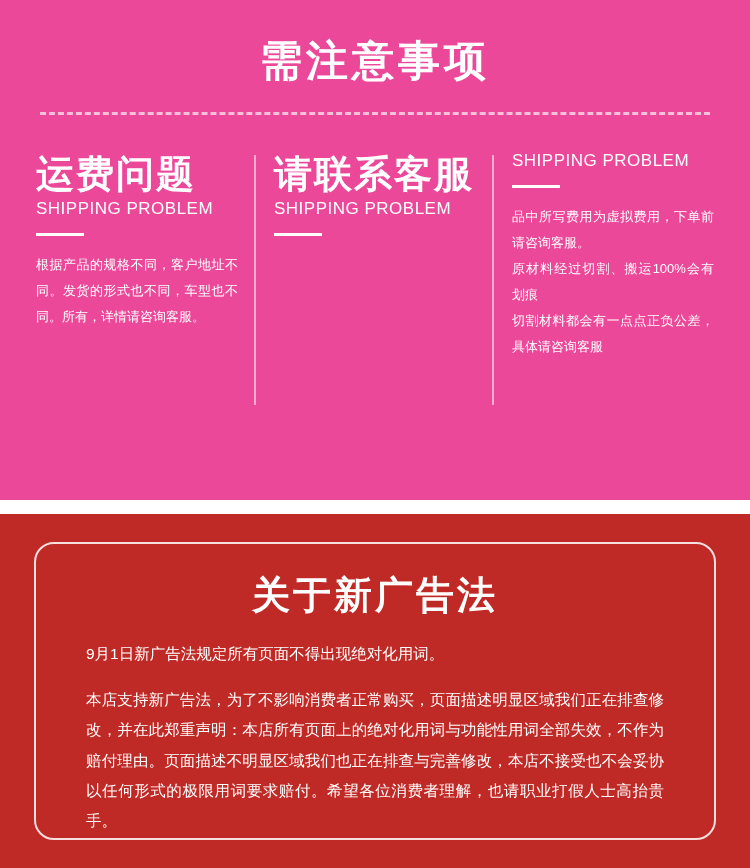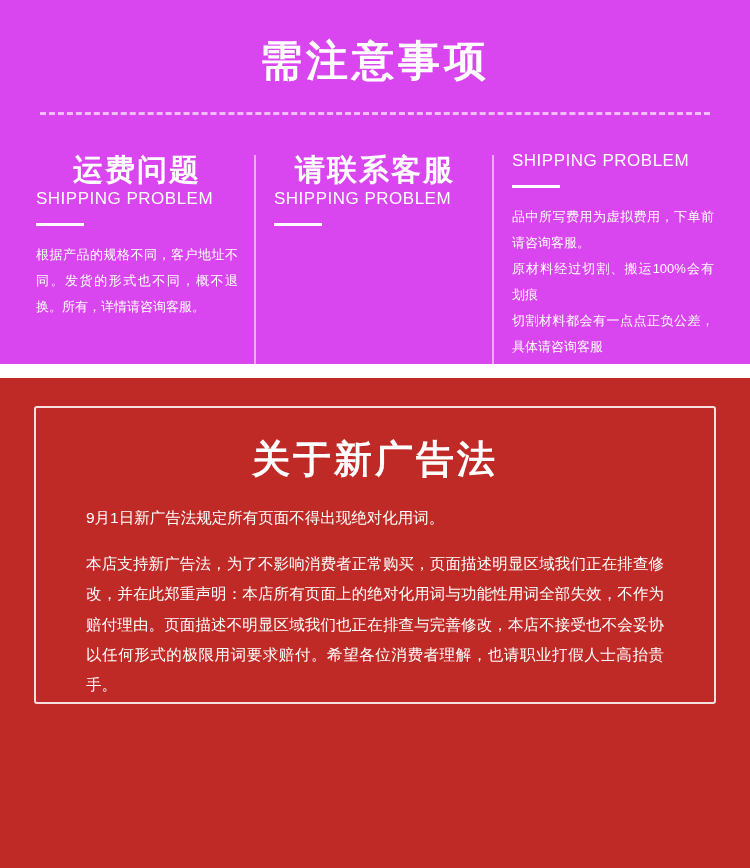--- a/index.html
+++ b/index.html
@@ -17,22 +17,22 @@
   .page {
     position: relative;
     width: 750px;
     height: 868px;
     background: #c02a26;
   }
 
   
   .section-notice {
     position: relative;
-    height: 364px;
-    background: #d946ef;
+    height: 500px;
+    background: #ec4899;
     box-sizing: border-box;
   }
   .main-title {
     text-align: center;
     font-size: 42px;
     font-weight: bold;
     letter-spacing: 4px;
     color: #ffffff;
     padding-top: 36px;
     line-height: 1.2;
@@ -58,26 +58,25 @@
   .col.divider::after {
     content: "";
     position: absolute;
     right: 0;
     top: 4px;
     width: 2px;
     height: 250px;
     background: rgba(255,255,255,0.55);
   }
   .col-title {
-    font-size: 30px;
+    font-size: 38px;
     font-weight: bold;
     letter-spacing: 2px;
     color: #ffffff;
     line-height: 1.25;
-    text-align: center;
   }
   .col-sub {
     font-size: 17px;
     letter-spacing: 0.5px;
     color: #ffffff;
     font-weight: normal;
   }
   .col-underline {
     width: 48px;
     height: 3px;
@@ -102,21 +101,21 @@
   
   .section-ad {
     position: relative;
     height: 354px;
     background: #c02a26;
     box-sizing: border-box;
     padding: 28px 34px;
   }
   .ad-frame {
     border: 2px solid rgba(255,255,255,0.85);
-    border-radius: 3px;
+    border-radius: 20px;
     height: 100%;
     box-sizing: border-box;
     padding: 26px 34px 20px 34px;
   }
   .ad-title {
     text-align: center;
     font-size: 38px;
     font-weight: bold;
     letter-spacing: 3px;
     color: #ffffff;
@@ -143,21 +142,21 @@
     <div class="main-title">需注意事项</div>
 
     <div class="dashed-rule"></div>
 
     <div class="columns">
 
       <div class="col divider">
         <div class="col-title">运费问题</div>
         <div class="col-sub">SHIPPING PROBLEM</div>
         <div class="col-underline"></div>
-        <div class="col-body">根据产品的规格不同，客户地址不同。发货的形式也不同，概不退换。所有，详情请咨询客服。</div>
+        <div class="col-body">根据产品的规格不同，客户地址不同。发货的形式也不同，车型也不同。所有，详情请咨询客服。</div>
       </div>
 
       <div class="col divider">
         <div class="col-title">请联系客服</div>
         <div class="col-sub">SHIPPING PROBLEM</div>
         <div class="col-underline"></div>
       </div>
 
       <div class="col">
         <div class="col-sub">SHIPPING PROBLEM</div>

